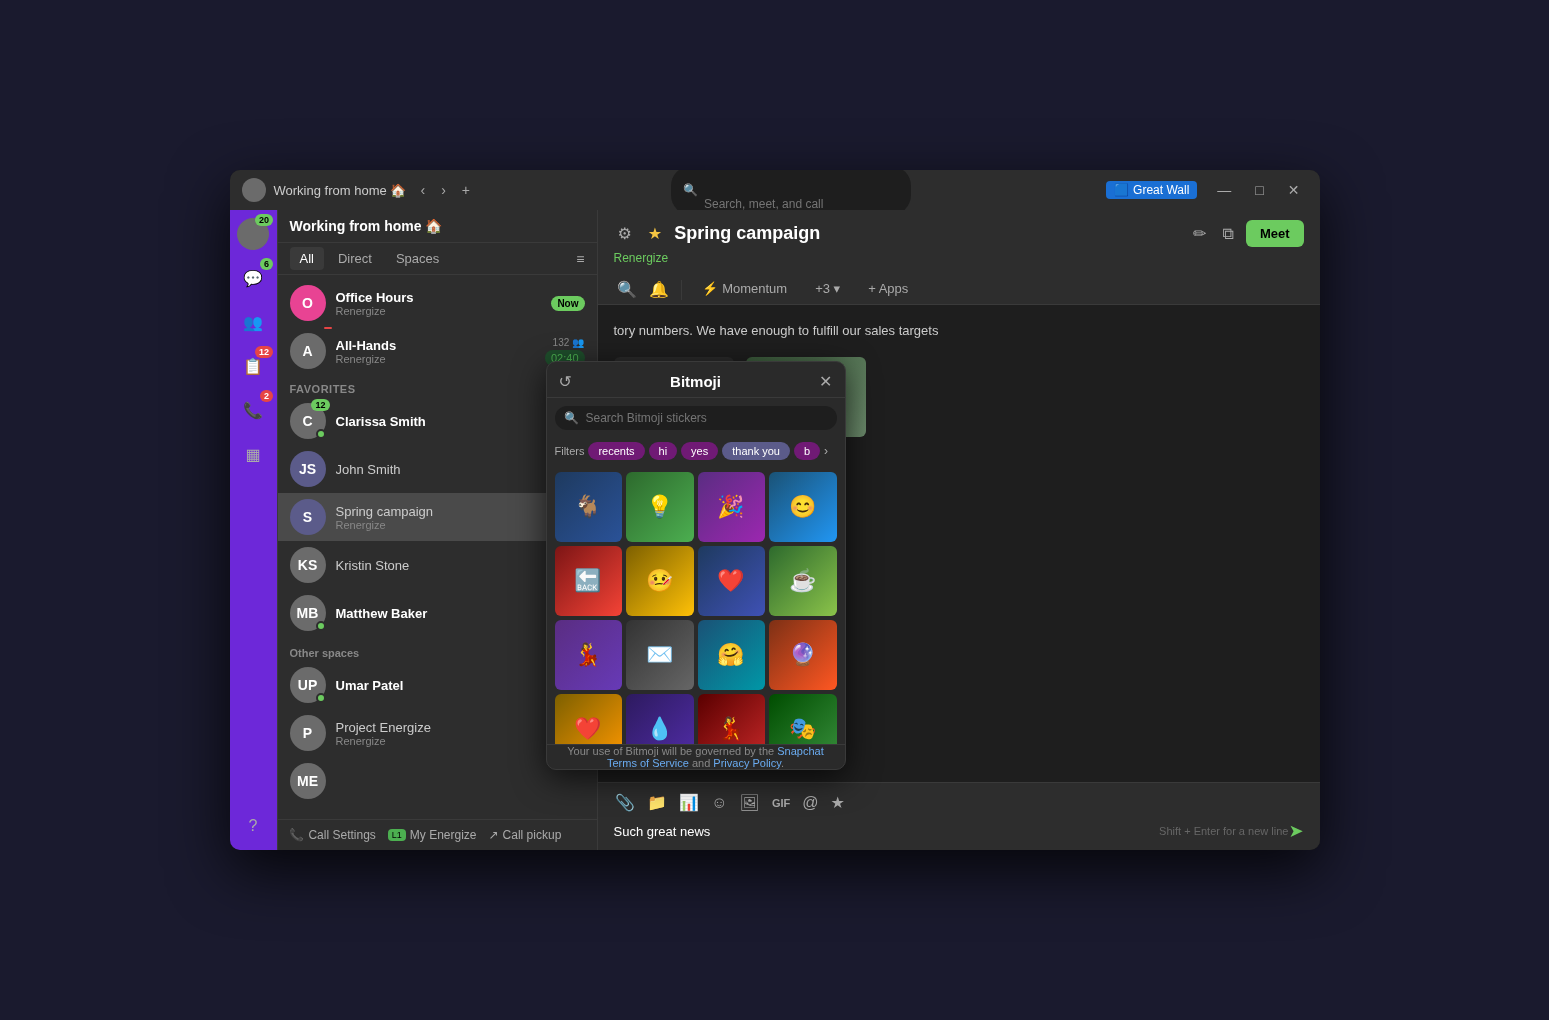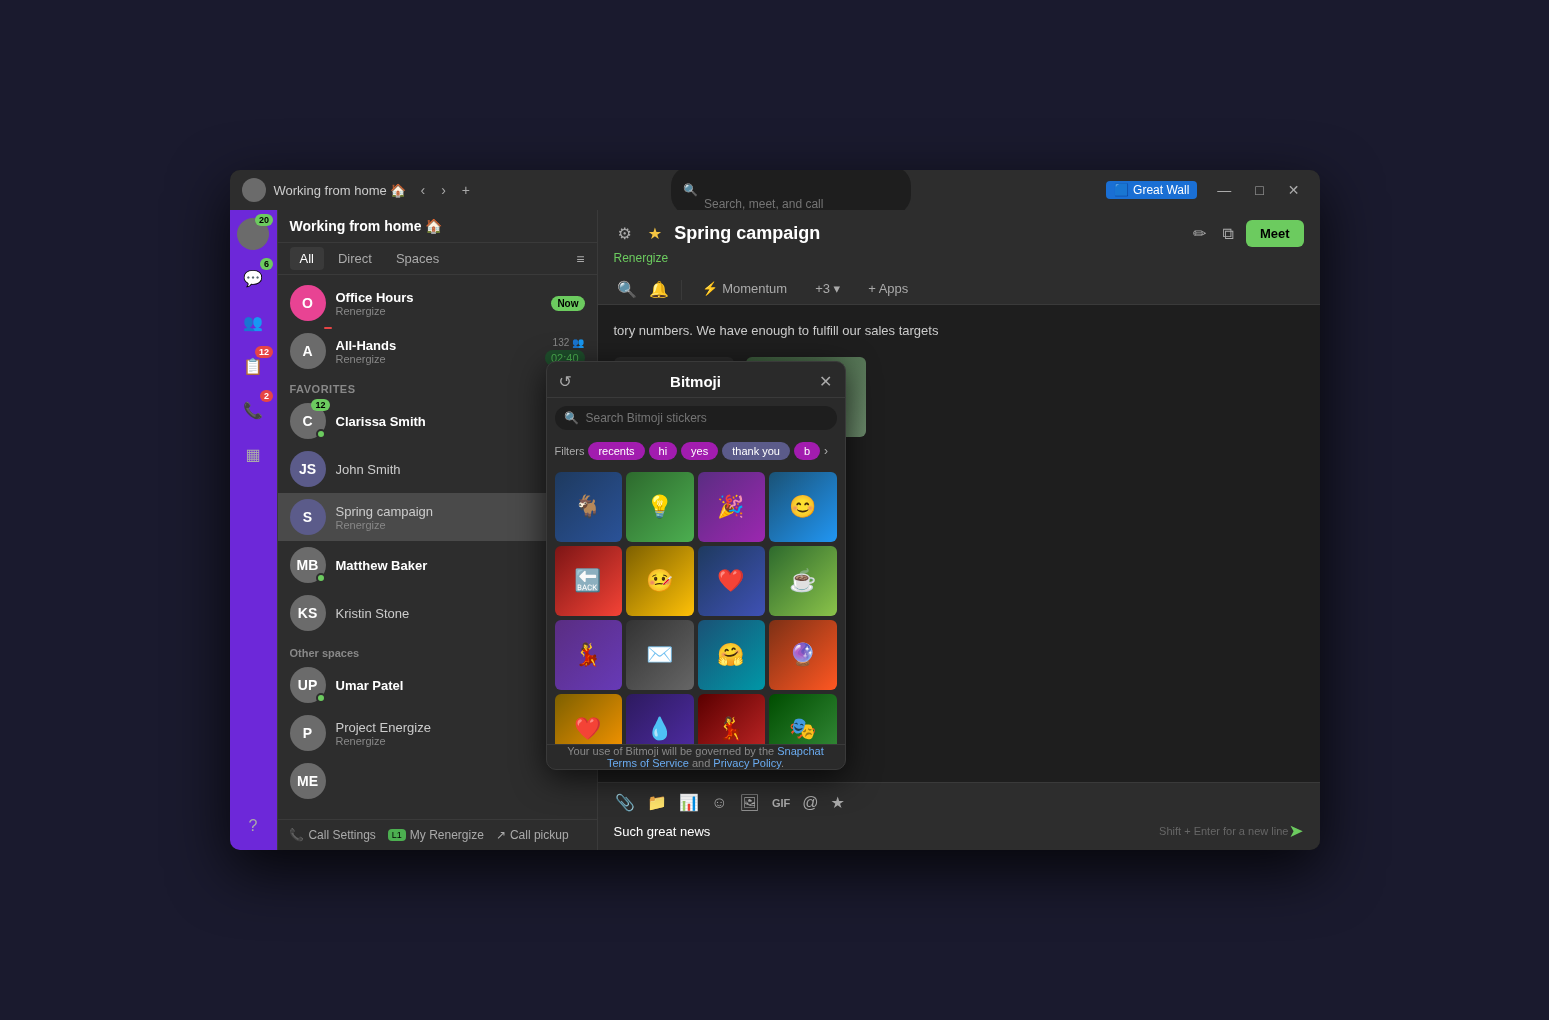--- a/index.html
+++ b/index.html
@@ -349,21 +349,21 @@
       padding: 4px 8px;
       gap: 4px;
       overflow-x: hidden;
     }
     .filter-label {
       color: #aaa;
       font-size: 11px;
       flex-shrink: 0;
     }
     .filter-chip {
-      background: #a21caf;
+      background: #701a75;
       color: #fff;
       font-size: 11px;
       padding: 3px 10px;
       border-radius: 12px;
       cursor: pointer;
       border: none;
       flex-shrink: 0;
     }
     .filter-chip.active {
       background: #5b5b8a;
@@ -656,36 +656,36 @@
         <div class="list-item active">
           <div class="avatar" style="background:#5b5b8a;">S</div>
           <div class="item-info">
             <div class="item-name normal">Spring campaign</div>
             <div class="item-sub">Renergize</div>
           </div>
         </div>
 
 
         <div class="list-item">
+          <div class="avatar" style="background:#6b6b6b;">KS</div>
+          <div class="item-info">
+            <div class="item-name normal">Kristin Stone</div>
+          </div>
+          <span class="icon-bell">🔕</span>
+        </div>
+
+        <div class="list-item">
           <div class="avatar" style="background:#6b6b6b;position:relative;">
             MB
             <span class="online-dot"></span>
           </div>
           <div class="item-info">
             <div class="item-name">Matthew Baker</div>
           </div>
           <span style="color:#6ccb5f;font-size:14px;">●</span>
-        </div>
-
-        <div class="list-item">
-          <div class="avatar" style="background:#6b6b6b;">KS</div>
-          <div class="item-info">
-            <div class="item-name normal">Kristin Stone</div>
-          </div>
-          <span class="icon-bell">🔕</span>
         </div>
 
         <div class="other-spaces-label">Other spaces</div>
 
         <div class="list-item">
           <div class="avatar" style="background:#6b6b6b;position:relative;">
             UP
             <span class="online-dot"></span>
           </div>
           <div class="item-info">
@@ -712,21 +712,21 @@
 
       </div>
 
       <div class="sidebar-bottom">
         <div class="sidebar-bottom-item">
           <span>📞</span>
           <span>Call Settings</span>
         </div>
         <div class="sidebar-bottom-item">
           <span style="background:#4CAF50;color:#000;font-size:9px;padding:1px 4px;border-radius:4px;">L1</span>
-          <span>My Renergize</span>
+          <span>My Energize</span>
         </div>
         <div class="sidebar-bottom-item">
           <span>↗</span>
           <span>Call pickup</span>
         </div>
       </div>
     </div>
 
     <div class="content">
 

